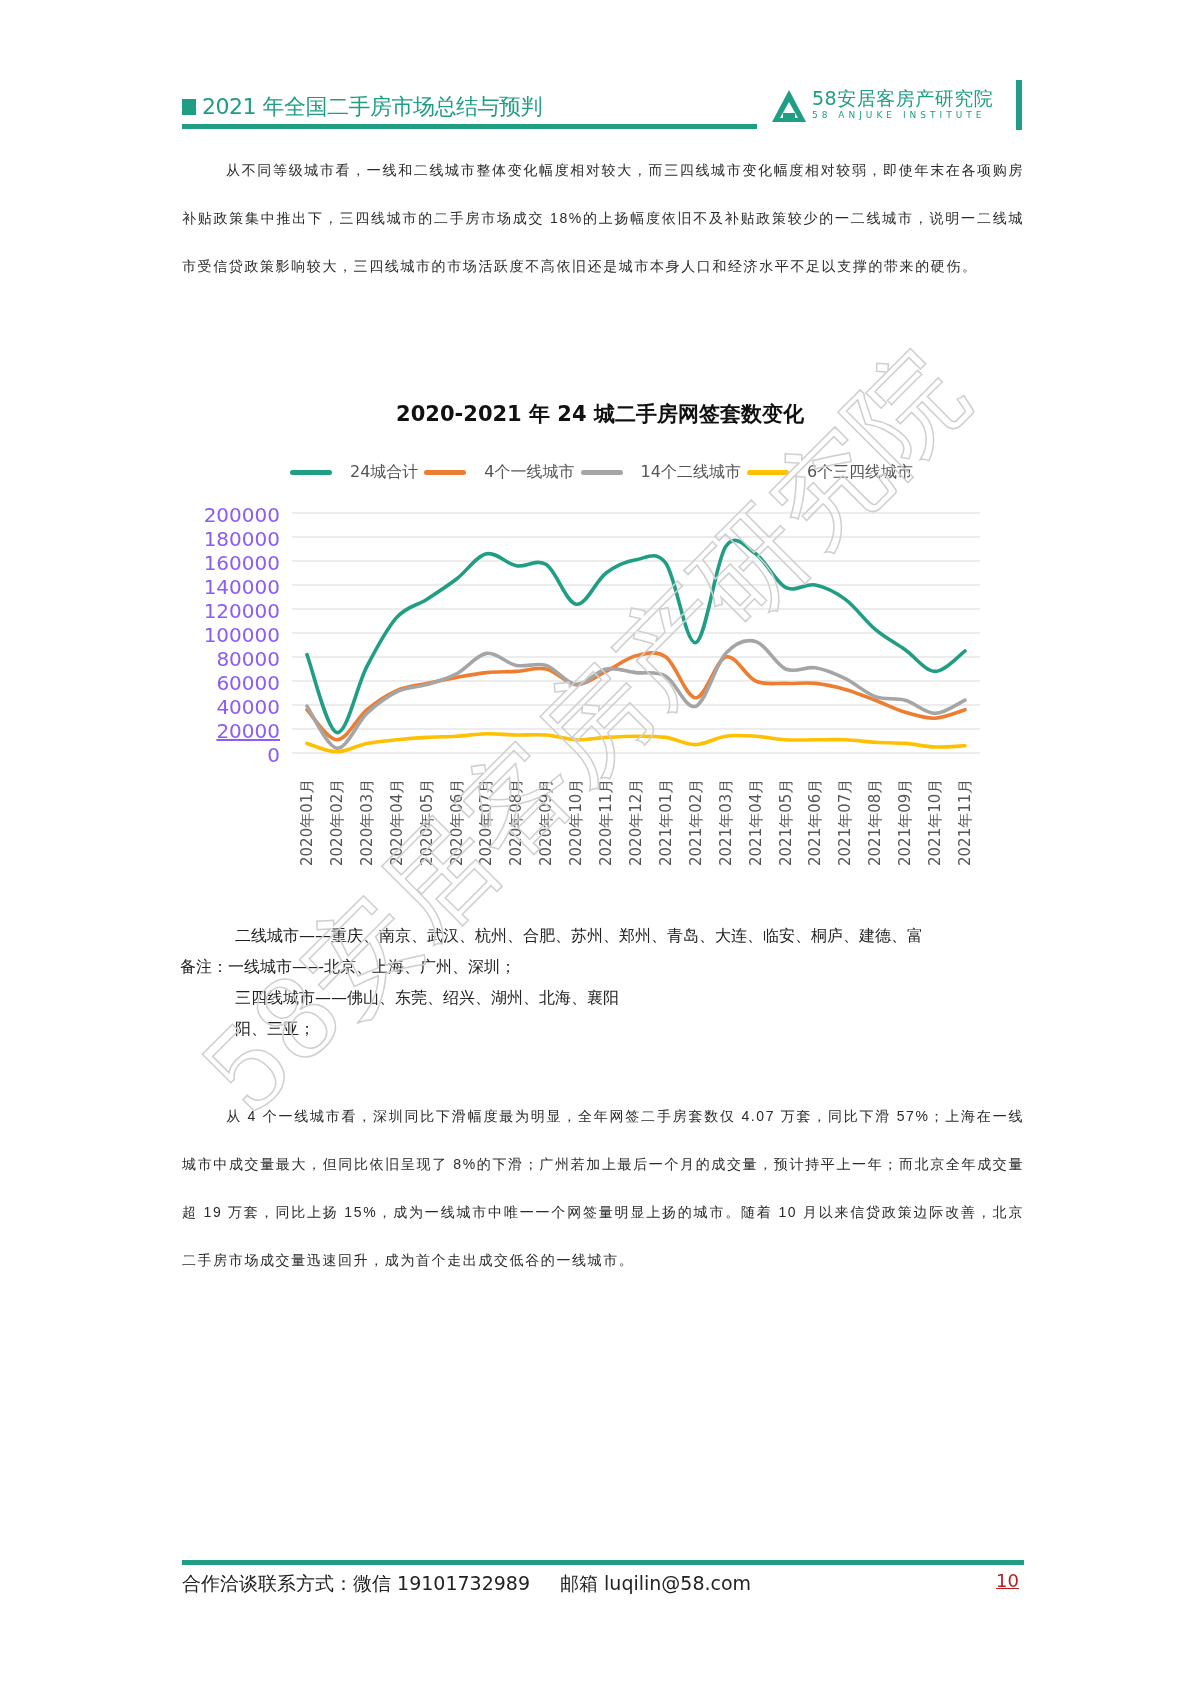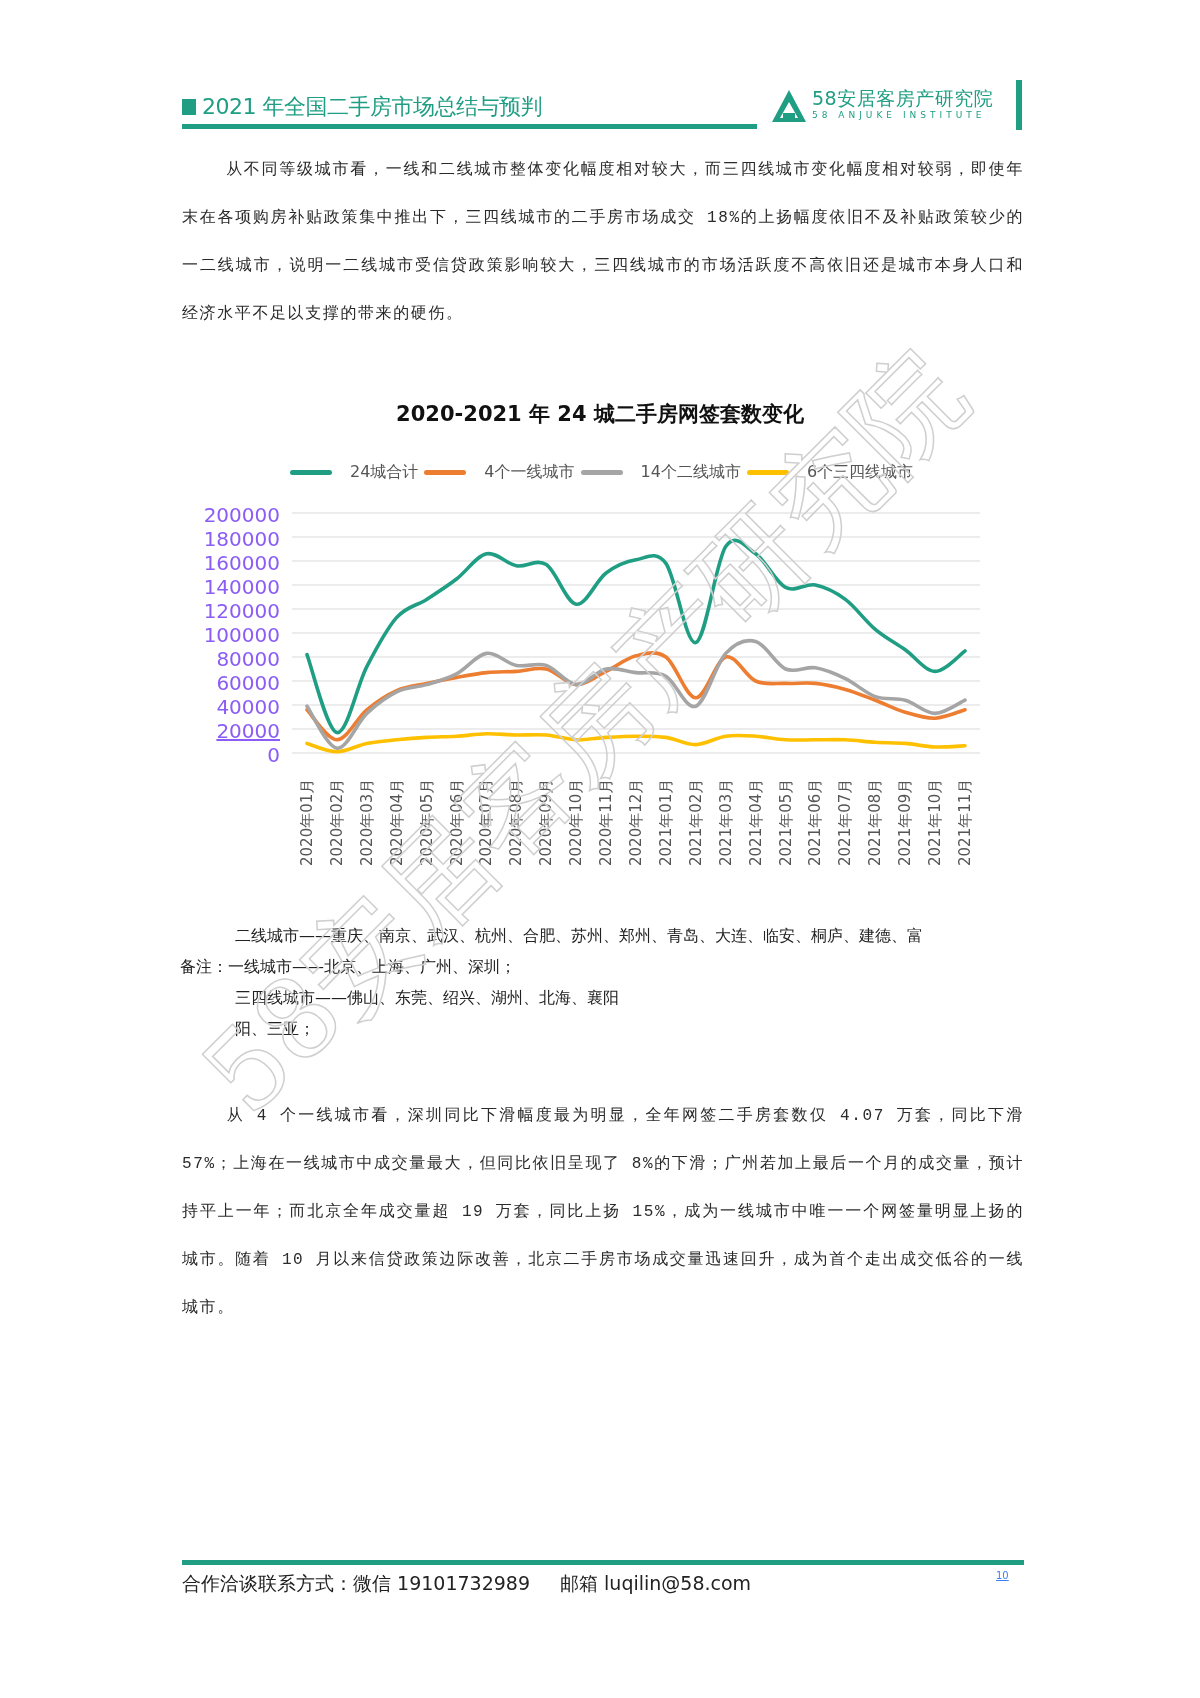--- a/index.html
+++ b/index.html
@@ -6,36 +6,36 @@
   body { width: 1200px; height: 1698px; position: relative; overflow: hidden;
          font-family: "DejaVu Sans", "Liberation Sans", sans-serif; color: #222; }
   .abs { position: absolute; }
   .header-title { left: 182px; top: 92px; font-size: 22px; color: #1f9e83; letter-spacing: -0.5px; white-space: nowrap; }
   .header-title .sq { display: inline-block; width: 14px; height: 16px; background: #1f9e83; margin-right: 6px; vertical-align: -1px; }
   .header-rule { left: 182px; top: 124px; width: 575px; height: 5px; background: #1f9e83; }
   .logo { left: 770px; top: 84px; width: 250px; height: 44px; }
   .logo-name { left: 42px; top: 2px; font-size: 19px; color: #1f9e83; white-space: nowrap; letter-spacing: 0.5px; }
   .logo-sub { left: 42px; top: 26px; font-size: 9px; color: #1f9e83; letter-spacing: 4px; white-space: nowrap; }
   .logo-bar { left: 1016px; top: 80px; width: 6px; height: 50px; background: #1f9e83; }
-  .para { left: 182px; width: 842px; font-family: Liberation Mono, monospace;
-          font-size: 16px; line-height: 48px; color: #2a2a2a; text-align: justify; letter-spacing: 1.6px; }
+  .para { left: 182px; width: 842px; font-family: Liberation Sans, sans-serif;
+          font-size: 14px; line-height: 48px; color: #2a2a2a; text-align: justify; letter-spacing: 1.6px; }
   .para .ind { display: inline-block; width: 44px; }
   .chart-title { left: 0; width: 1200px; top: 400px; text-align: center; font-size: 21px; font-weight: bold; color: #111; }
   .legend { left: 290px; top: 462px; font-size: 16px; color: #555; white-space: nowrap; display: flex; gap: 6px; align-items: center; }
   .legend-item { display: flex; align-items: center; gap: 18px; }
   .legend-swatch { width: 42px; height: 5px; border-radius: 3px; display: inline-block; }
   .ylabel { width: 90px; text-align: right; font-size: 20px; color: #8b5cf6; }
   .xlabel { font-size: 15px; color: #555; transform-origin: 0 0; white-space: nowrap; }
   .notes { left: 180px; top: 920px; font-size: 16px; color: #222; line-height: 31px; }
   .notes .line { white-space: nowrap; }
   .notes .indent { padding-left: 55px; }
   .footer-rule { left: 182px; top: 1560px; width: 842px; height: 5px; background: #1f9e83; }
   .footer-text { left: 182px; top: 1571px; font-size: 19px; color: #222; white-space: nowrap; }
   .footer-text .gap { display: inline-block; width: 30px; }
-  .page-num { left: 996px; top: 1570px; font-size: 10px; color: #3b82f6; text-decoration: underline; }
+  .page-num { left: 996px; top: 1570px; font-size: 18px; color: #b91c1c; text-decoration: underline; }
   .watermark { pointer-events: none; }
 </style>
 </head>
 <body>
 
 <div class="abs header-title"><span class="sq"></span><span>2021 年全国二手房市场总结与预判</span></div>
 <div class="abs header-rule"></div>
 <div class="abs logo">
   <svg class="abs" style="left:0;top:4px" width="38" height="36" viewBox="0 0 38 36">
     <path d="M19 2 L36 34 L2 34 Z" fill="#1f9e83"></path>

